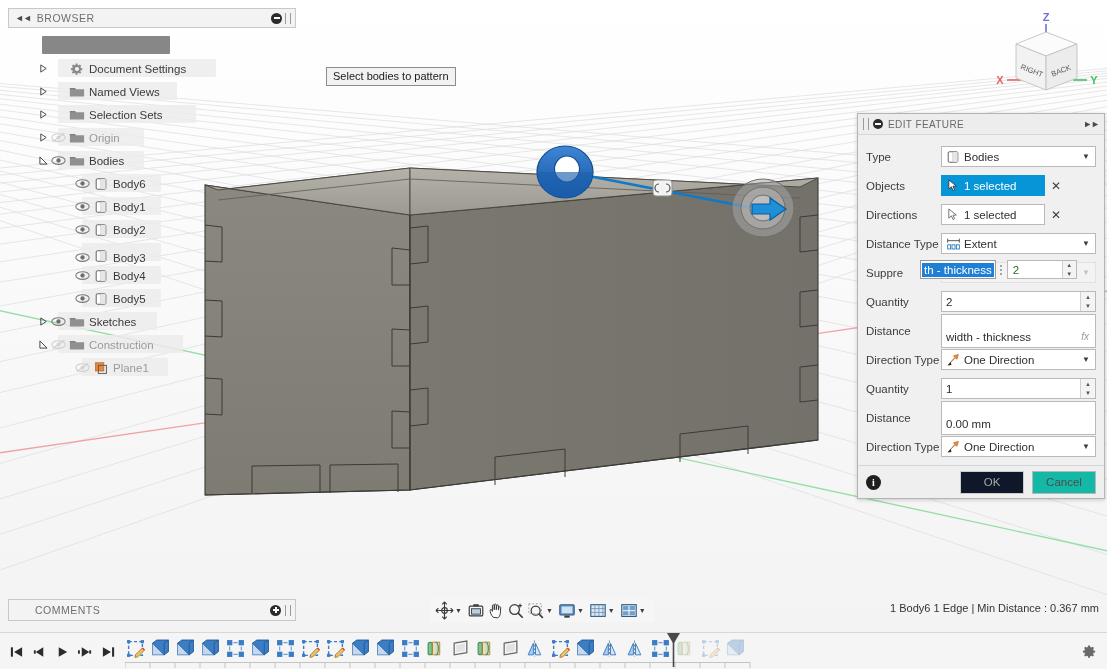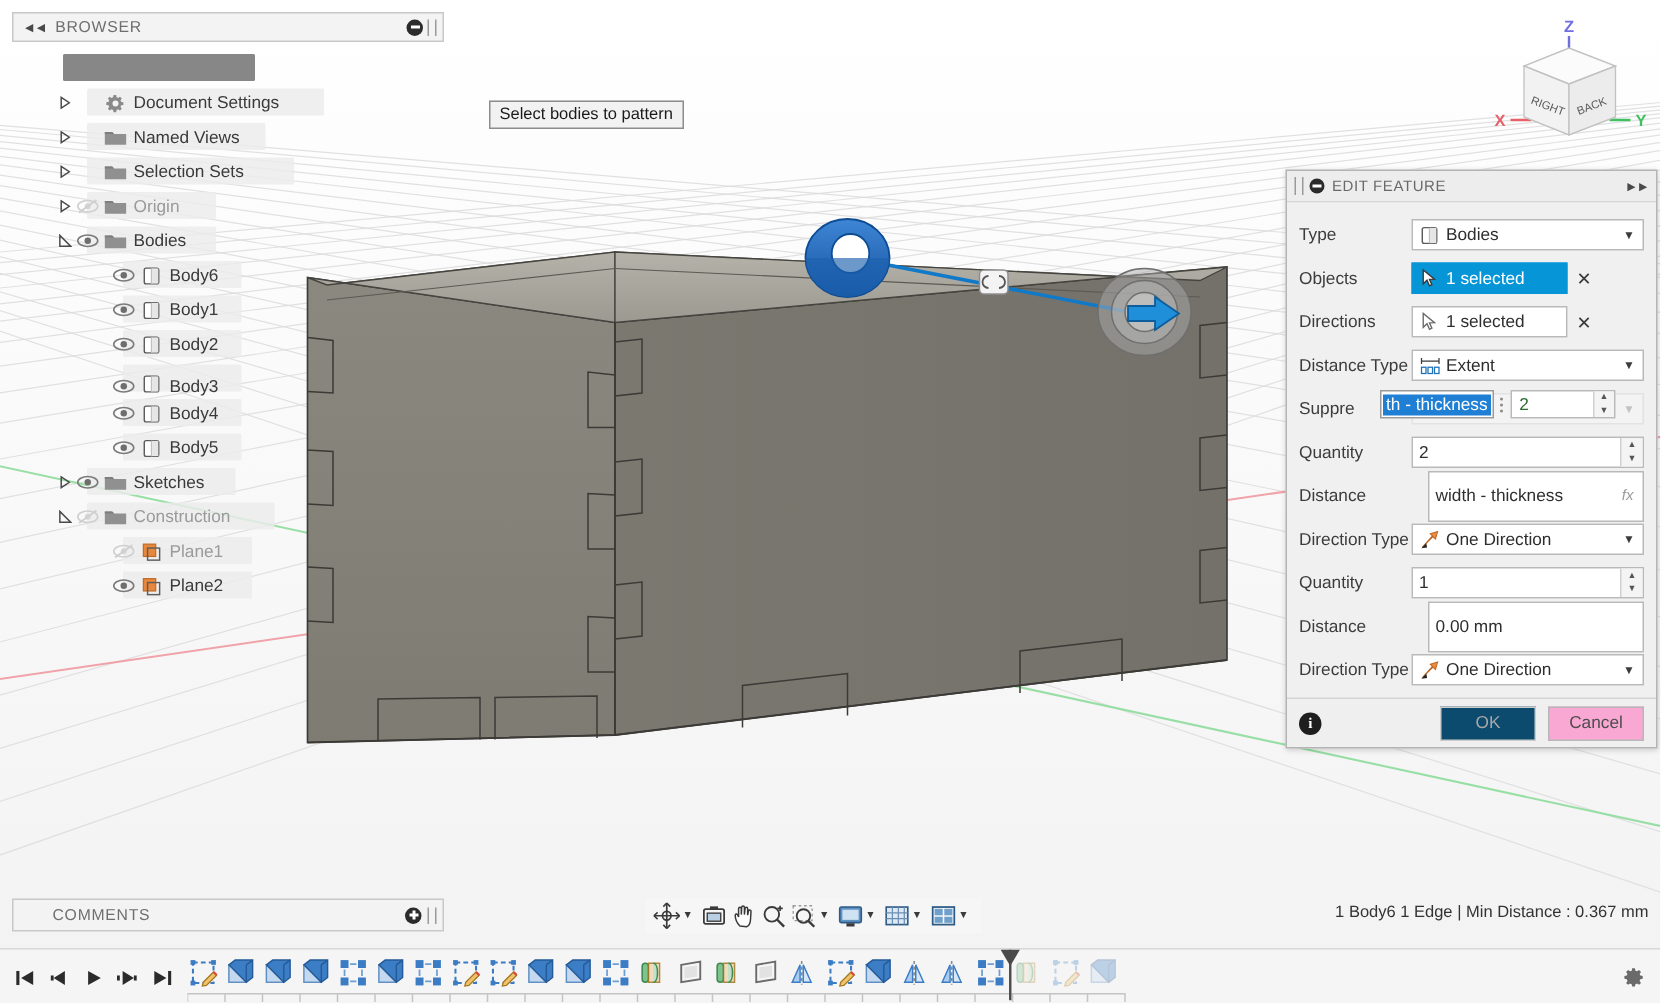--- a/index.html
+++ b/index.html
@@ -72,22 +72,22 @@
   .combo .caret{width:12px;text-align:center;font-size:8px;color:#3c3c3c;}
   .ico{width:16px;height:16px;flex:0 0 16px;display:flex;align-items:center;justify-content:center;}
 
   .selbtn{height:21px;min-width:104px;display:flex;align-items:center;border:1px solid #b9b9b9;background:#fff;
      padding:0 6px 0 3px;box-sizing:border-box;}
   .selbtn.active{background:#0696d7;border-color:#0696d7;}
   .selbtn .stext{font-size:11.5px;color:#2e2e2e;margin-left:3px;}
   .selbtn.active .stext{color:#fff;}
   .xbtn{width:22px;text-align:center;font-size:12px;color:#3c3c3c;font-weight:bold;}
 
-  .txtin{flex:1;height:21px;background:#fff;border:1px solid #b9b9b9;display:flex;align-items:center;
-     padding:16px 4px;box-sizing:border-box;margin-left:11px;}
+  .txtin{flex:1;height:21px;background:#fff;border:1px solid #b9b9b9;display:flex;align-items:flex-start;
+     padding:16px 4px;box-sizing:border-box;}
   .txtin .tv{flex:1;font-size:11.5px;color:#2e2e2e;}
   .txtin .fx{font-size:10px;color:#9b9b9b;font-style:italic;padding-right:2px;}
 
   .spin{flex:1;height:21px;background:#fff;border:1px solid #b9b9b9;display:flex;align-items:center;
      padding:0 0 0 4px;box-sizing:border-box;}
   .spin .tv{flex:1;font-size:11.5px;color:#2e2e2e;}
   .spin .arrows{width:14px;height:19px;border-left:1px solid #d0d0d0;display:flex;flex-direction:column;
      background:#f4f4f4;}
   .spin .arrows b{flex:1;display:flex;align-items:center;justify-content:center;font-size:6px;color:#555;}
 
@@ -104,23 +104,23 @@
   .inline-edit .ispin .tv{flex:1;font-size:11.5px;color:#2e6b2e;}
   .inline-edit .ispin .arrows{width:13px;height:17px;border-left:1px solid #d0d0d0;display:flex;
      flex-direction:column;background:#f4f4f4;}
   .inline-edit .ispin .arrows b{flex:1;display:flex;align-items:center;justify-content:center;font-size:6px;color:#555;}
 
   .dfoot{display:flex;align-items:center;height:33px;border-top:1px solid #d4d4d4;background:#efefef;padding:0 8px;
      box-sizing:border-box;}
   .infobtn{width:15px;height:15px;border-radius:50%;background:#1e1e1e;color:#fff;font-size:10px;font-weight:bold;
      display:flex;align-items:center;justify-content:center;font-family:"Liberation Serif",serif;}
   .dfoot .spacer{flex:1;}
-  .dbtn{height:21px;min-width:62px;border:1px solid #b7b7b7;background:#f9a8d4;font-size:11.5px;color:#4d4d4d;
+  .dbtn{height:21px;min-width:62px;border:1px solid #b7b7b7;background:#14b8a6;font-size:11.5px;color:#4d4d4d;
      display:flex;align-items:center;justify-content:center;margin-left:8px;}
-  .dbtn.disabled{color:#a8a8a8;background:#0c4a6e;border-color:#cccccc;}
+  .dbtn.disabled{color:#a8a8a8;background:#0f172a;border-color:#cccccc;}
 
   
   #comments{position:absolute;left:8px;top:599px;width:288px;height:22px;background:rgba(242,242,242,0.93);
      border:1px solid #c8c8c8;display:flex;align-items:center;padding:0 4px;box-sizing:border-box;}
   #comments .ctitle{flex:1;font-size:10.5px;letter-spacing:.5px;color:#6e6e6e;padding-left:22px;}
   #comments .dot{width:11px;height:11px;border-radius:50%;background:#2b2b2b;position:relative;margin-right:4px;}
   #comments .dot::after,#comments .dot::before{content:"";position:absolute;background:#fff;}
   #comments .dot::after{left:2.5px;top:4.5px;width:6px;height:2px;}
   #comments .dot::before{left:4.5px;top:2.5px;width:2px;height:6px;}
   #comments .grip{width:4px;height:11px;border-left:1px solid #9a9a9a;border-right:1px solid #9a9a9a;}
@@ -619,39 +619,20 @@
                 <line x1="2" y1="11" x2="16" y2="1" stroke="#cfcfcf" stroke-width="1.4"></line>
               </svg>
             </span>
             <span class="ticon">
               <svg width="14" height="14" viewBox="0 0 16 16">
                 <rect x="1.8" y="2" width="9.4" height="9.4" fill="#e8873c" stroke="#bd6a28" stroke-width="0.9"></rect>
                 <rect x="5" y="5" width="9.2" height="9.2" fill="none" stroke="#5d5d5d" stroke-width="1.1"></rect>
               </svg>
             </span>
             <span class="tlabel">Plane1</span>
-          </div>
-        </div>
-        <div class="trow">
-          <div class="hl" style="left: 74px; width: 85.6px;"></div>
-          <div class="cnt" style="padding-left: 52px;">
-            <span class="arrow none"></span>
-            <span class="eye">
-              <svg width="15" height="11" viewBox="0 0 18 12">
-                <ellipse cx="9" cy="6" rx="8" ry="4.6" fill="none" stroke="#7b7b7b" stroke-width="1.3"></ellipse>
-                <circle cx="9" cy="6" r="2.6" fill="#6e6e6e"></circle>
-              </svg>
-            </span>
-            <span class="ticon">
-              <svg width="14" height="14" viewBox="0 0 16 16">
-                <rect x="1.8" y="2" width="9.4" height="9.4" fill="#e8873c" stroke="#bd6a28" stroke-width="0.9"></rect>
-                <rect x="5" y="5" width="9.2" height="9.2" fill="none" stroke="#5d5d5d" stroke-width="1.1"></rect>
-              </svg>
-            </span>
-            <span class="tlabel">Plane2</span>
           </div>
         </div>
       </div>
   </div>
 
   <div id="dialog">
     <div class="dlg-head">
       <span class="grip2"></span>
       <span class="dot"></span>
       <span class="dtitle">EDIT FEATURE</span>

